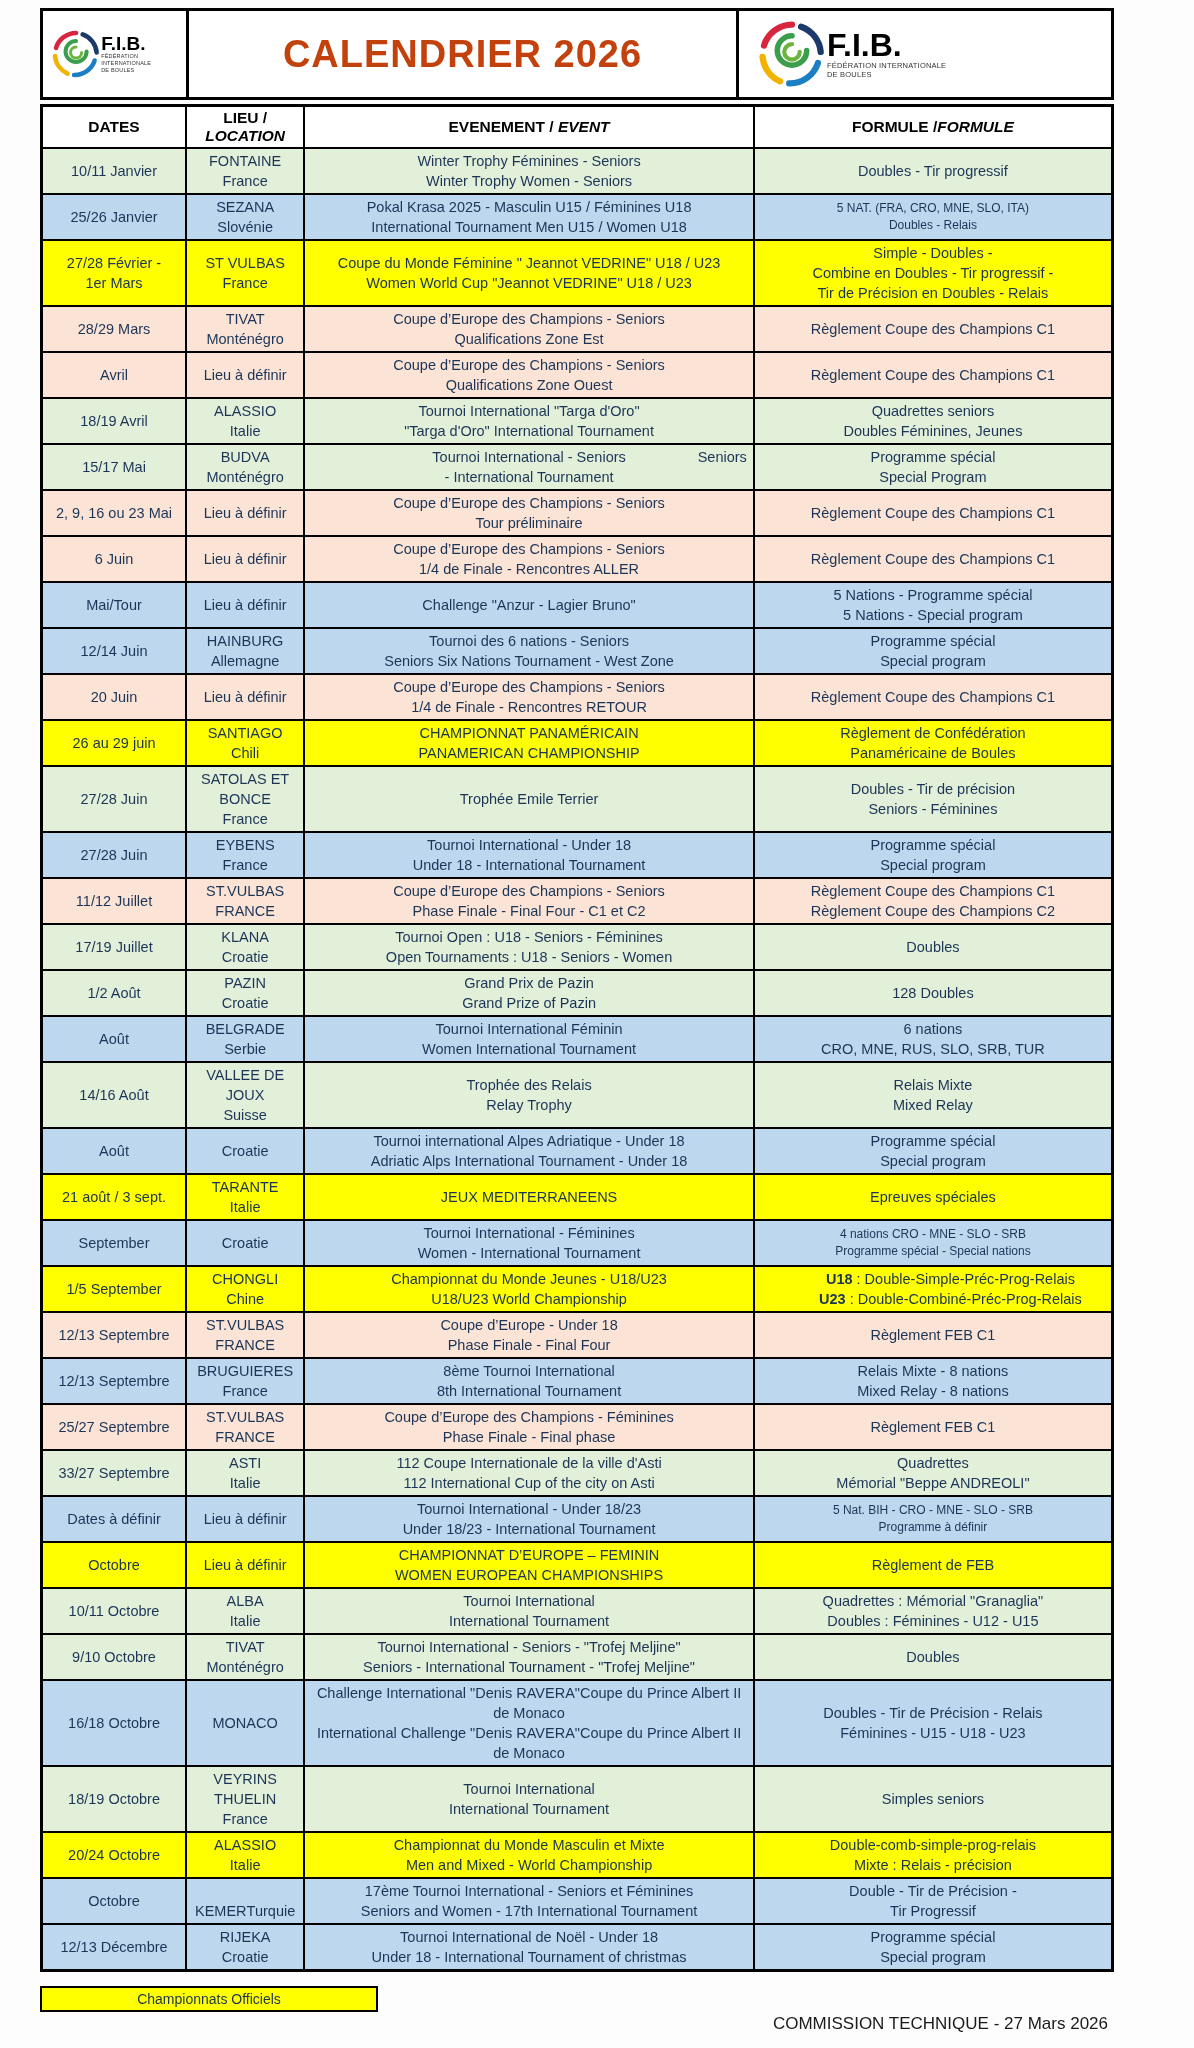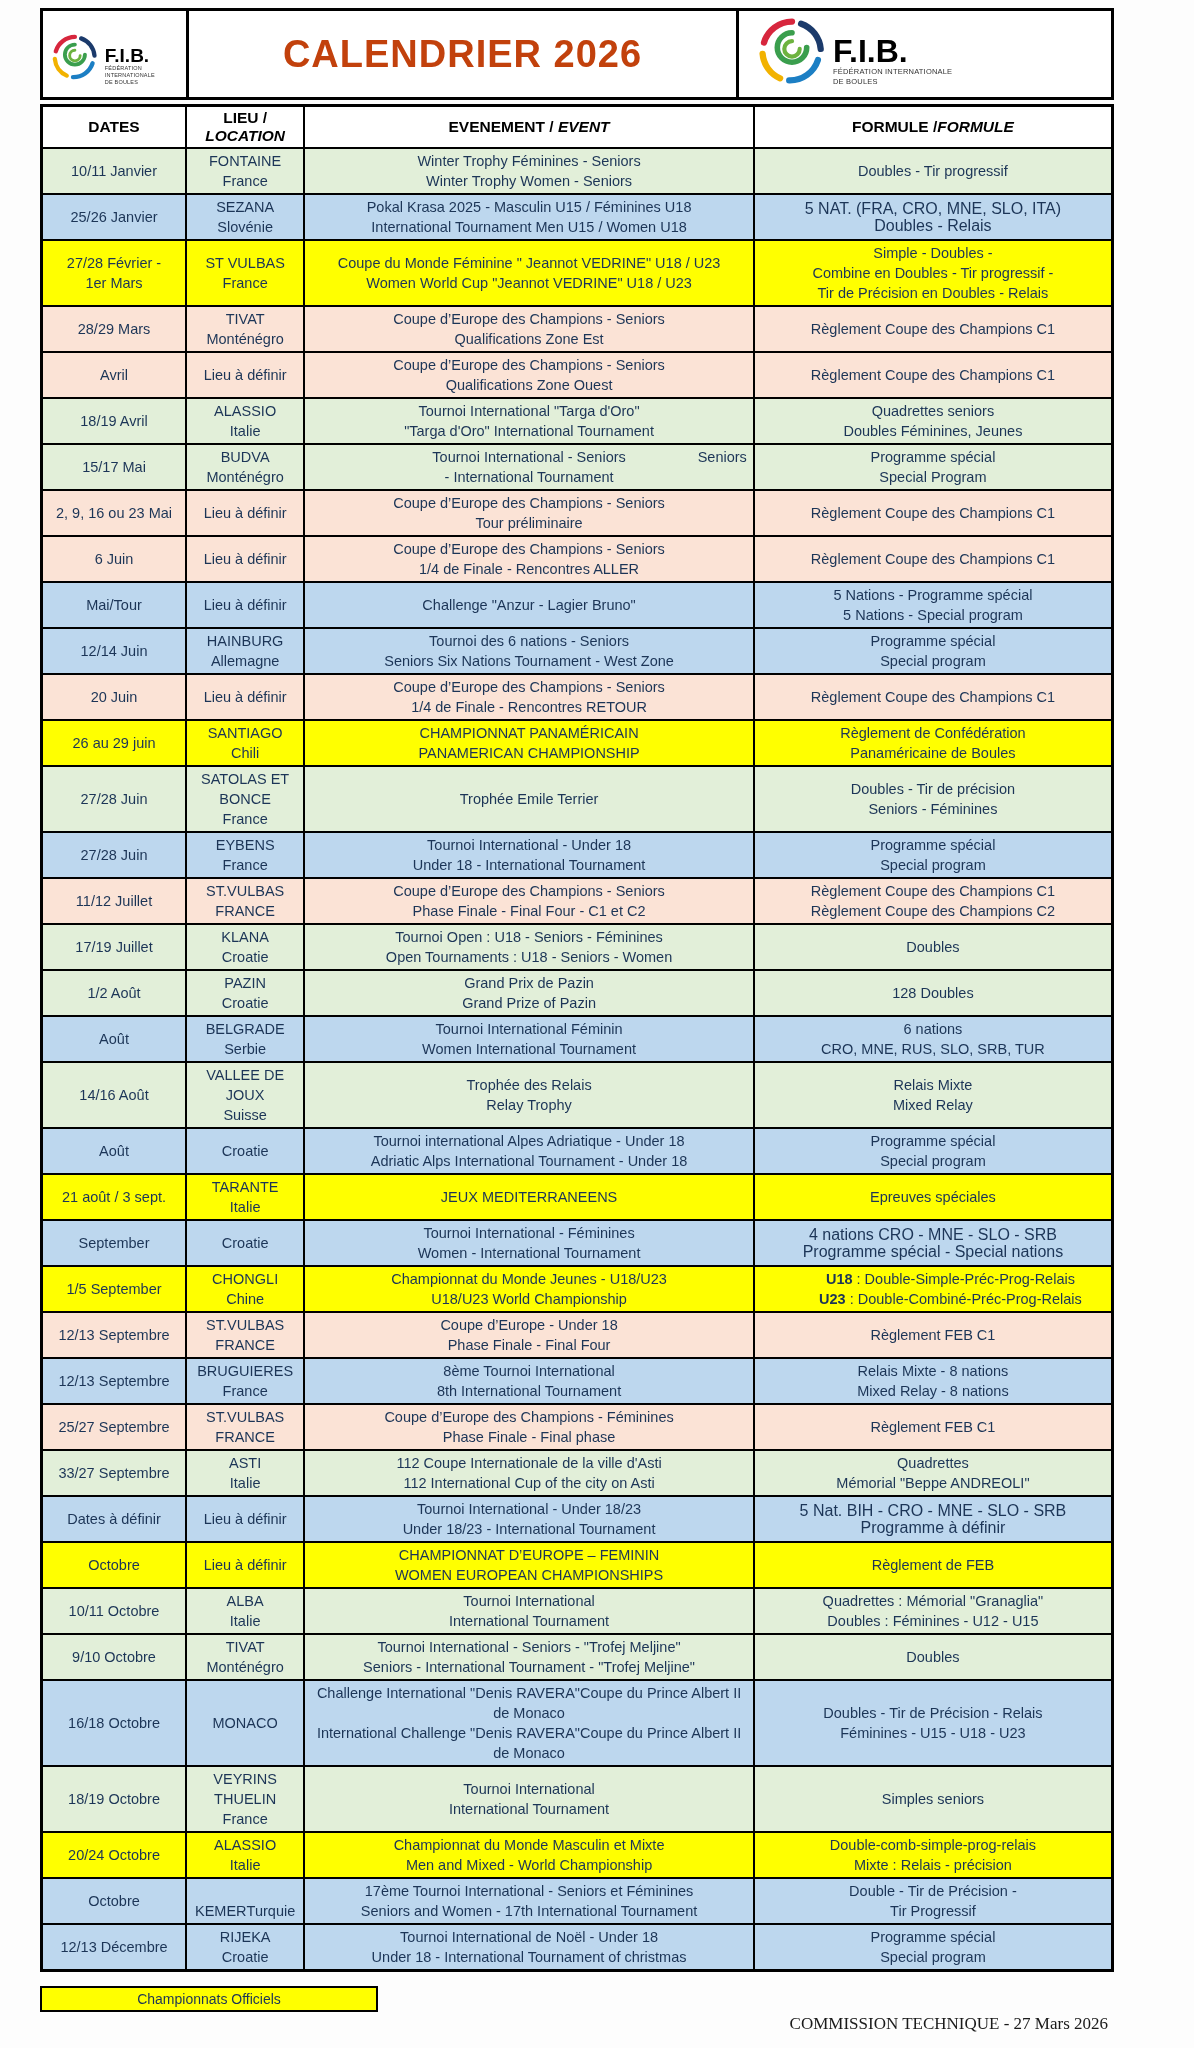--- a/index.html
+++ b/index.html
@@ -4,21 +4,21 @@
 <style>
   html,body { margin:0; padding:0; background:#ffffff; }
   .page {
     width:1194px; height:2048px; box-sizing:border-box;
     padding:8px 80px 0 40px; position:relative;
     background:#fdfdfd; overflow:hidden;
     font-family:"Liberation Sans", sans-serif;
   }
   
   .header { display:flex; border:3px solid #000; height:86px; background:#fff; }
-  .logo-cell { display:flex; align-items:flex-end; gap:6px; padding:11px 8px; }
+  .logo-cell { display:flex; align-items:center; gap:0; padding:20px 8px; }
   .logo-cell.left  { width:146px; border-right:3px solid #000; box-sizing:border-box; }
   .logo-cell.right { width:372px; box-sizing:border-box; padding-left:18px; }
   .title-cell { flex:1; display:flex; align-items:center; justify-content:center;
                 border-right:3px solid #000; box-sizing:border-box; }
   .title-cell h1 { margin:0; font-size:38px; font-weight:bold; color:#c2410c; letter-spacing:1px; }
   .logo-text .abbr { font-weight:bold; color:#000; line-height:1; }
   .logo-text .cap  { color:#333; line-height:1.25; letter-spacing:0.2px; }
   .left  .logo-text .abbr { font-size:19px; }
   .left  .logo-text .cap  { font-size:5.5px; }
   .right .logo-text .abbr { font-size:32px; }
@@ -37,36 +37,36 @@
   }
   td .cell { min-height:40px; display:flex; flex-direction:column; justify-content:center; }
   td .line { line-height:20px; }
   .col-dates { width:13.5%; } .col-lieu { width:11%; }
   .col-event { width:42%; }  .col-formule { width:33.5%; }
   tr.row-green  td { background:#e2efd9; }
   tr.row-blue   td { background:#bdd7ee; }
   tr.row-yellow td { background:#ffff00; }
   tr.row-pink   td { background:#fbe3d6; }
   td.cell-dates { color:#14202f; }
-  .formule-small .line { font-size:16px; line-height:17px; }
+  .formule-small .line { font-size:12px; line-height:17px; }
   .line.rel { position:relative; }
   .line .right-tag { position:absolute; right:0; top:0; }
   .line.spread { display:flex; justify-content:center; padding:0 2px;margin-top:20px; }
   .line b { font-weight:bold;margin-left:35px; }
   
   .legend { margin-top:16px; width:338px; }
   .legend-row {
     border:2px solid #000; margin-top:-2px; text-align:center;
     font-size:14px; padding:2px 4px; color:#1c3557; line-height:18px;
   }
   .legend-row.row-yellow { background:#ffff00; }
   
   .footer {
     position:absolute; right:86px; bottom:14px;
-    font-family:Liberation Serif, serif; font-size:17px; color:#1a1a1a;margin-left:24px;
+    font-family:Liberation Sans, sans-serif; font-size:17px; color:#1a1a1a;margin-left:24px;
   }
 </style>
 </head>
 <body>
 
 <div class="page">
 
   <div class="header">
     <div class="logo-cell left">
       <svg viewBox="0 0 100 100" width="58" height="58" fill="none">

